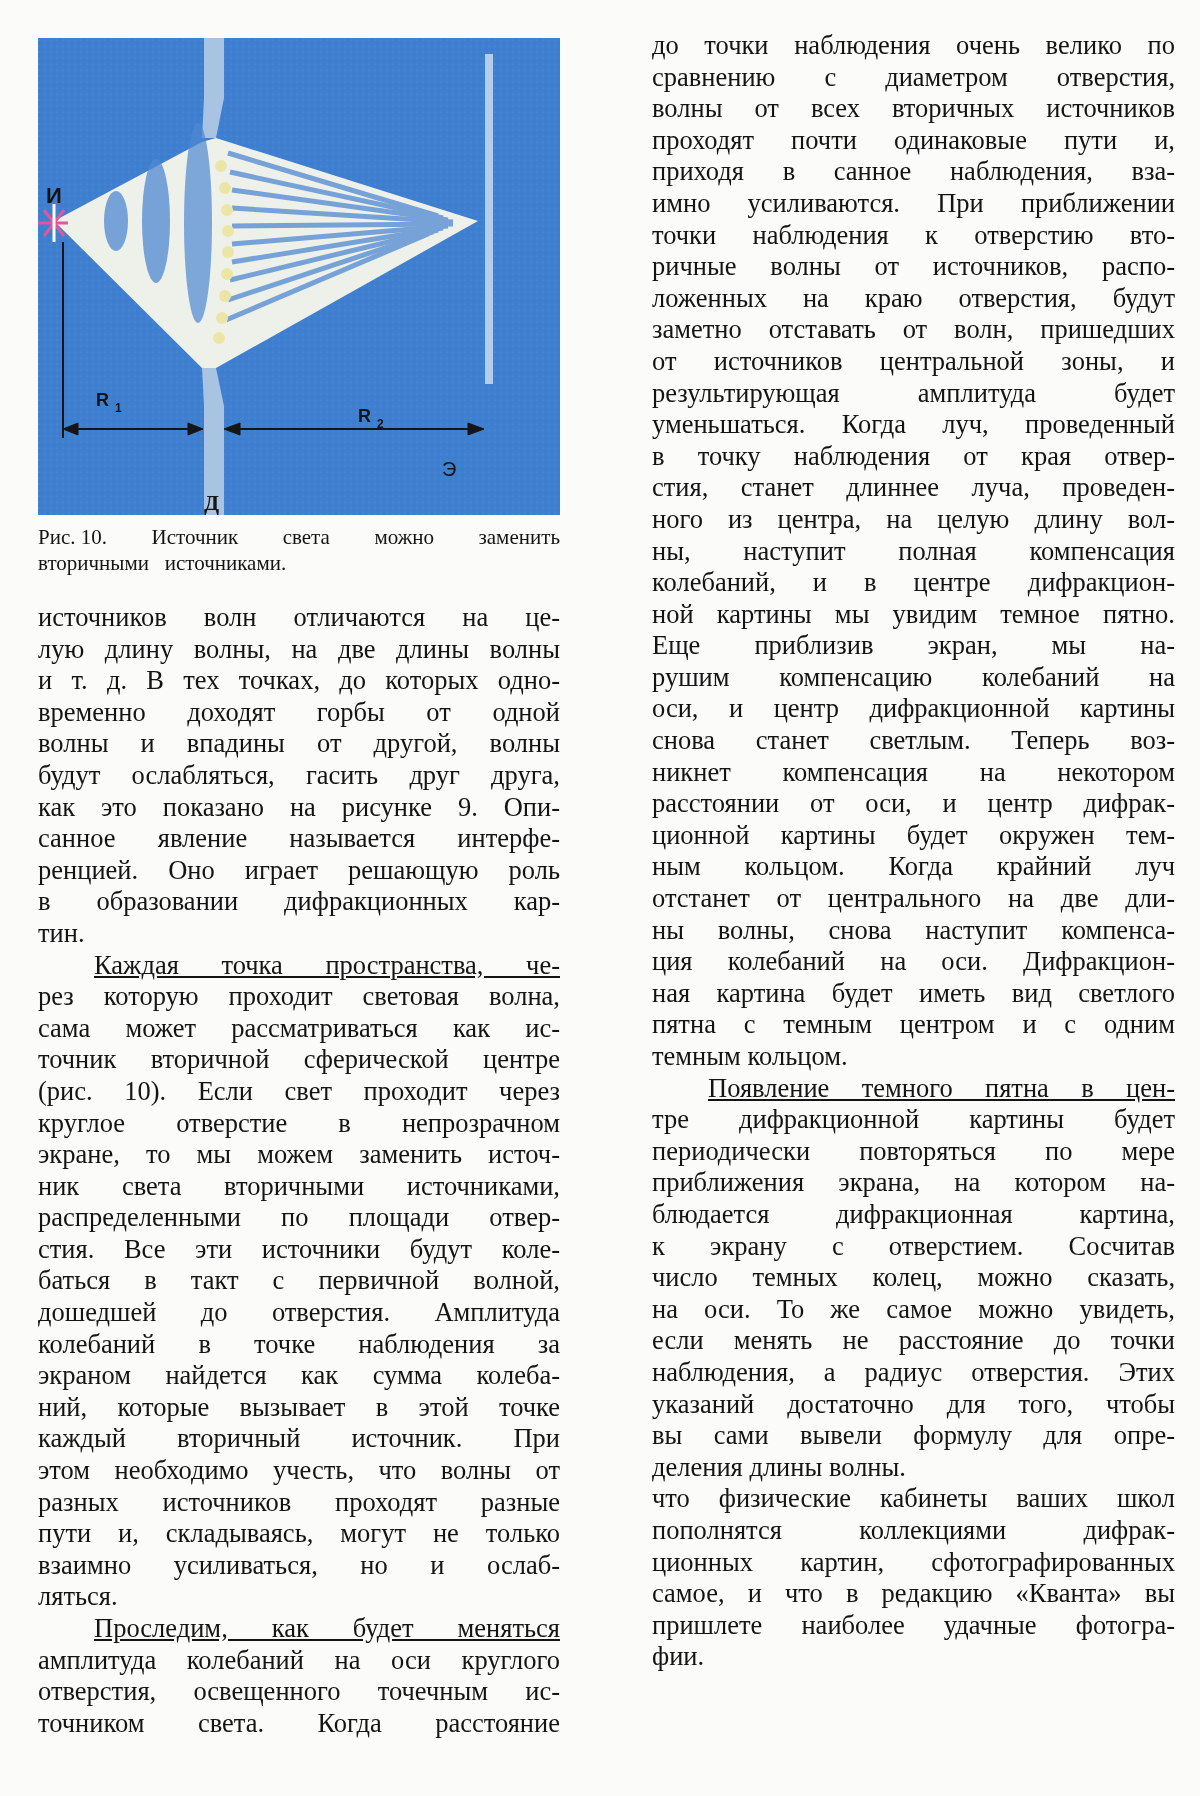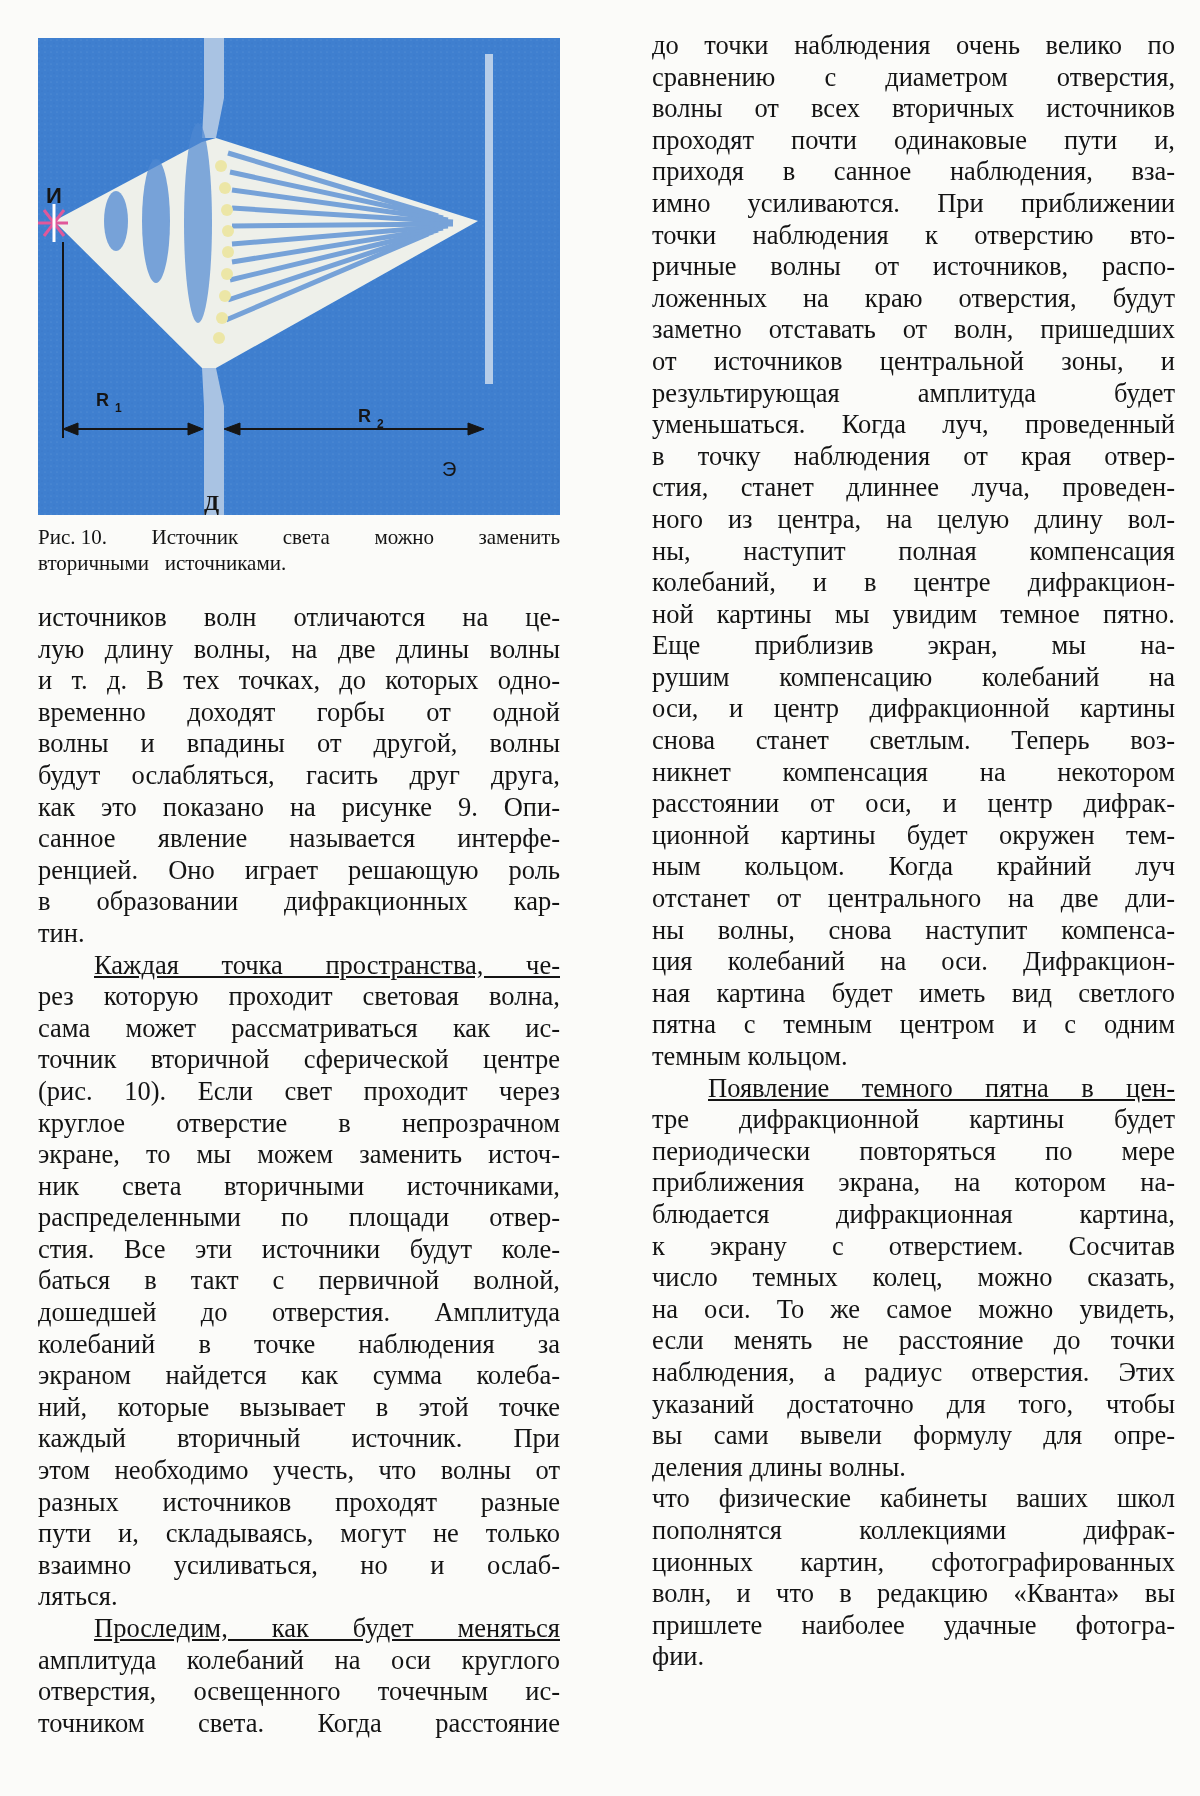--- a/index.html
+++ b/index.html
@@ -190,16 +190,16 @@
   <span class="ln">число темных колец, можно сказать,</span>
   <span class="ln">на оси. То же самое можно увидеть,</span>
   <span class="ln">если менять не расстояние до точки</span>
   <span class="ln">наблюдения, а радиус отверстия. Этих</span>
   <span class="ln">указаний достаточно для того, чтобы</span>
   <span class="ln">вы сами вывели формулу для опре-</span>
   <span class="ln last">деления длины волны.</span>
   <span class="ln">что физические кабинеты ваших школ</span>
   <span class="ln">пополнятся коллекциями дифрак-</span>
   <span class="ln">ционных картин, сфотографированных</span>
-  <span class="ln">волн, и что в редакцию «Кванта» вы</span>
+  <span class="ln">самое, и что в редакцию «Кванта» вы</span>
   <span class="ln">пришлете наиболее удачные фотогра-</span>
   <span class="ln last">фии.</span>
 </div>
 
 </body></html>

